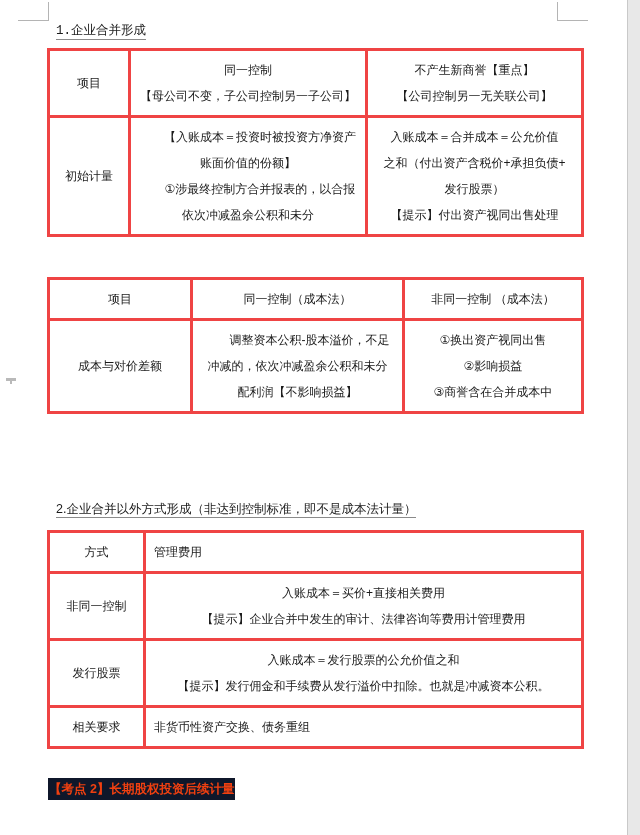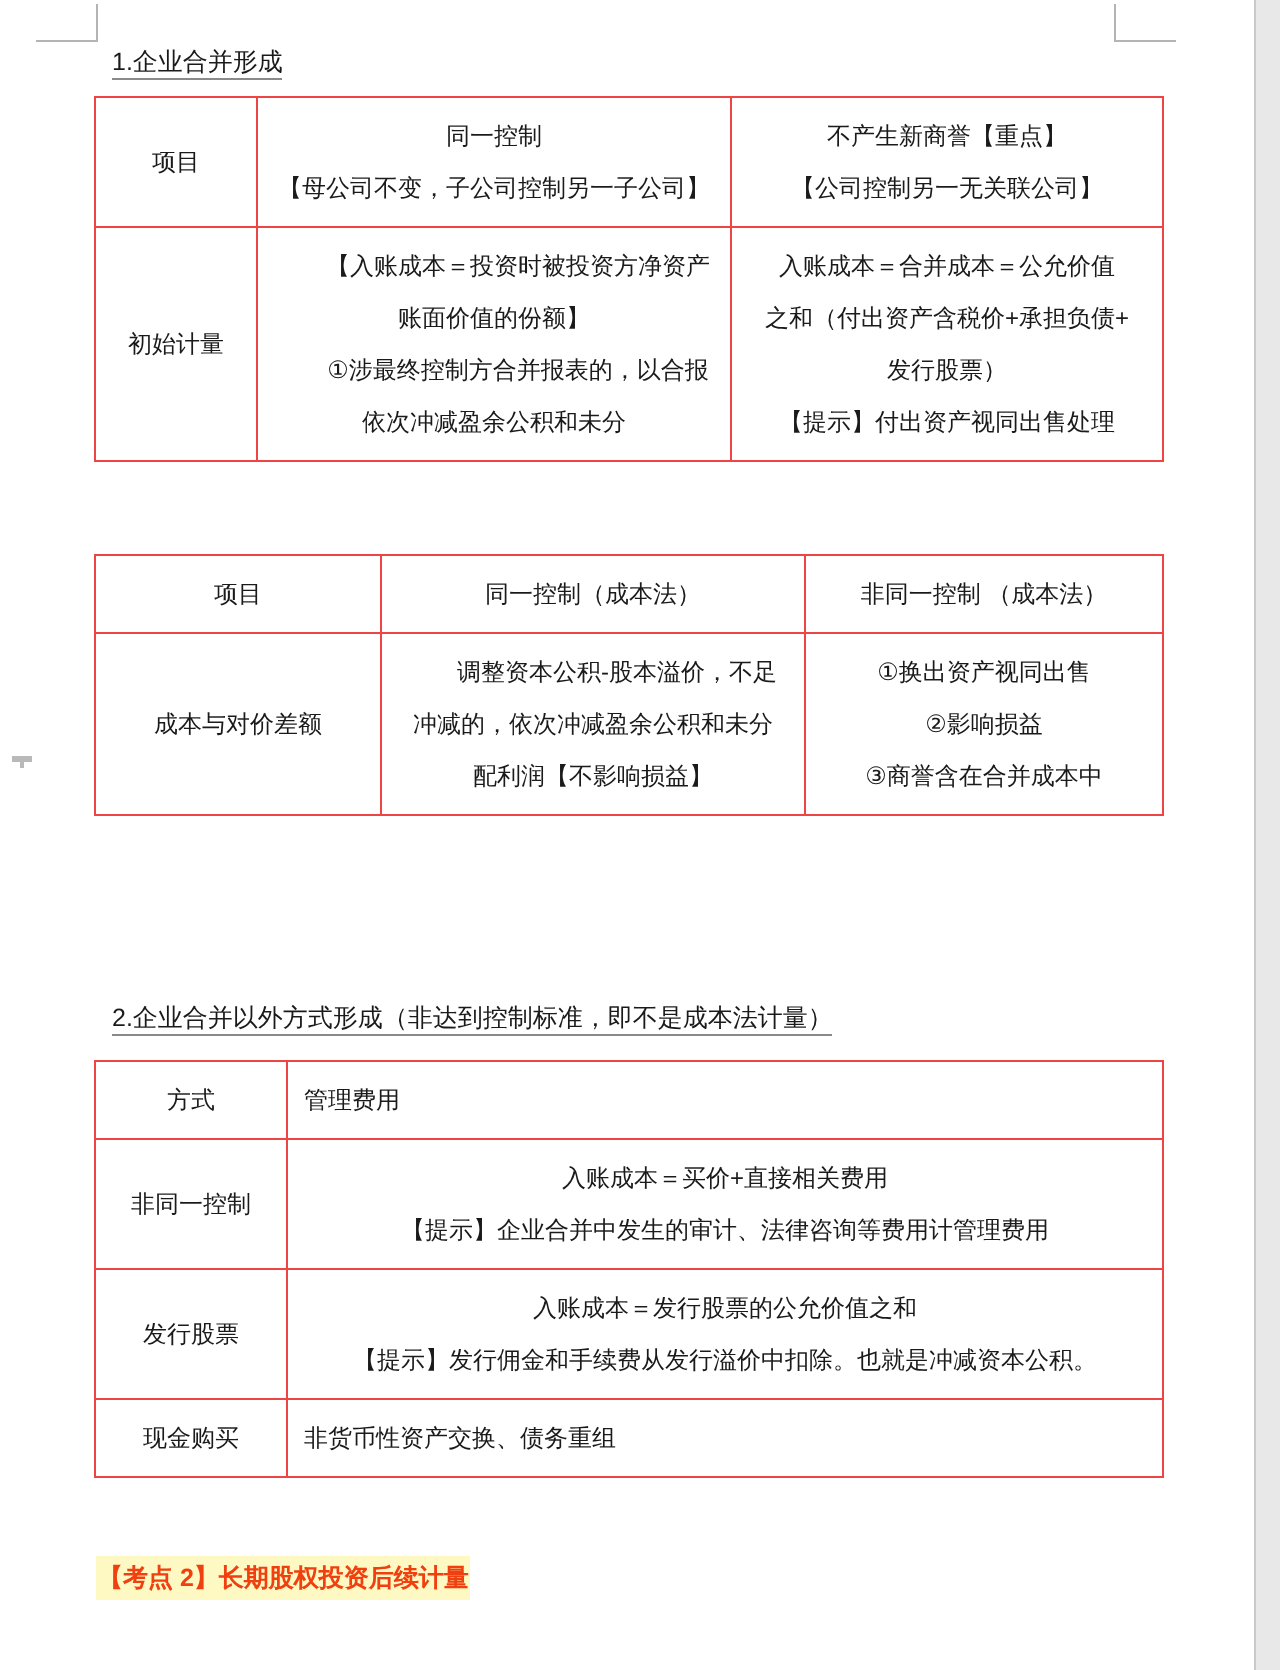--- a/index.html
+++ b/index.html
@@ -77,45 +77,45 @@
     padding-bottom: 1px;
   }
 
   table.doc {
     border-collapse: collapse;
     table-layout: fixed;
     font-size: 12px;
     color: #1a1a1a;
   }
   table.doc td {
-    border: 1px solid #ef4444;
+    border: 3px solid #ef4444;
     padding: 6px 8px;
     vertical-align: middle;
     line-height: 26px;
     word-break: break-all;
   }
   td.ctr  { text-align: center; }
   td.lft  { text-align: left; }
   .cellline { display: block; text-align: center; }
   .cellline.ind { text-indent: 2em; }
   .cellline.ctr { text-align: center; }
 
   
-  #h1 { position: absolute; left: 56px;  top: 22px; }
+  #h1 { position: absolute; left: 56px;  top: 22px; font-family: Liberation Mono, monospace; }
   #t1 { position: absolute; left: 47px;  top: 48px; }
   #t2 { position: absolute; left: 47px;  top: 277px; }
   #h2 { position: absolute; left: 56px;  top: 500px; }
   #t3 { position: absolute; left: 47px;  top: 530px; }
   #kp { position: absolute; left: 48px;  top: 778px; }
 
   .keypoint {
     font-size: 12.5px;
     font-weight: bold;
     color: #f04010;
-    background: #fef9c3;
+    background: #0f172a;
     display: inline-block;
     padding: 2px 1px;
     line-height: 18px;
     white-space: nowrap;
   }
 </style>
 </head>
 <body>
 
 <div id="page">
@@ -212,21 +212,21 @@
         </td>
       </tr>
       <tr>
         <td class="ctr">发行股票</td>
         <td class="lft">
           <span class="cellline">入账成本＝发行股票的公允价值之和</span>
           <span class="cellline">【提示】发行佣金和手续费从发行溢价中扣除。也就是冲减资本公积。</span>
         </td>
       </tr>
       <tr>
-        <td class="ctr">现金购买</td>
+        <td class="ctr">相关要求</td>
         <td class="lft">非货币性资产交换、债务重组</td>
       </tr>
     </tbody>
   </table>
 
   <div id="kp"><span class="keypoint">【考点 2】长期股权投资后续计量</span></div>
 
 </div>
 
 </body></html>

